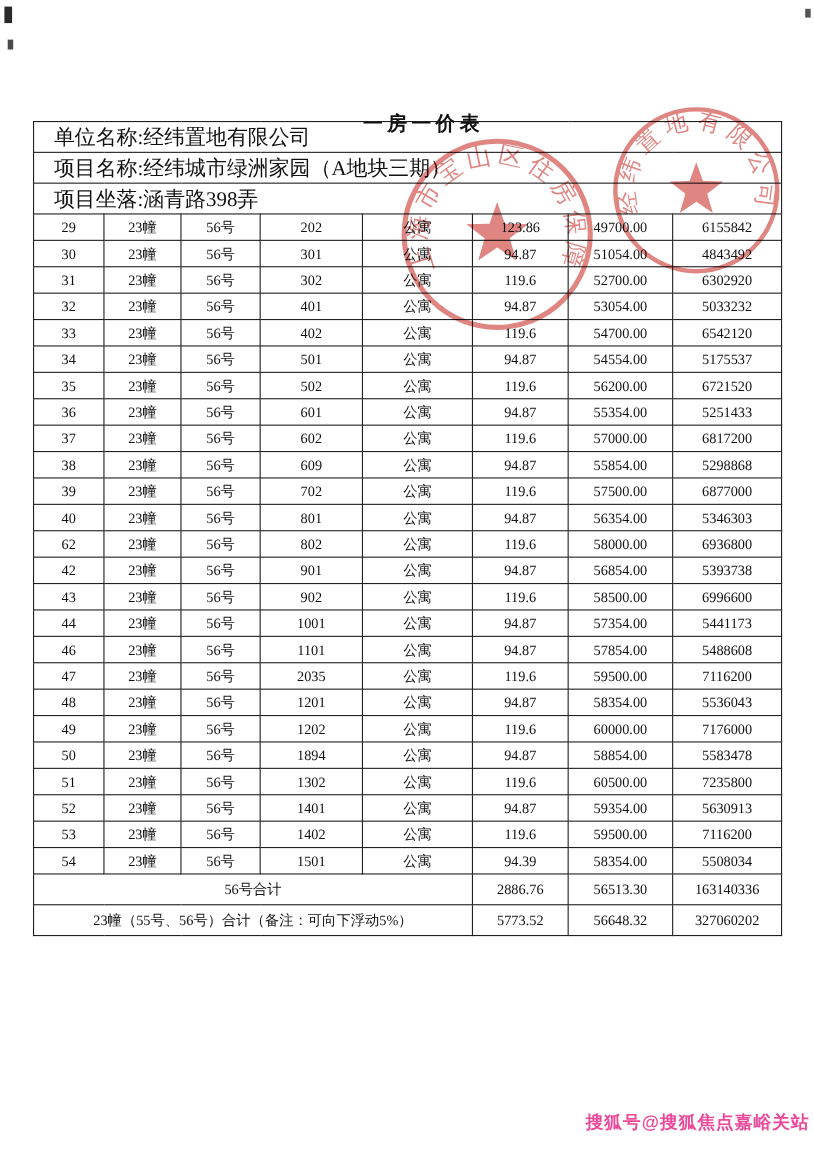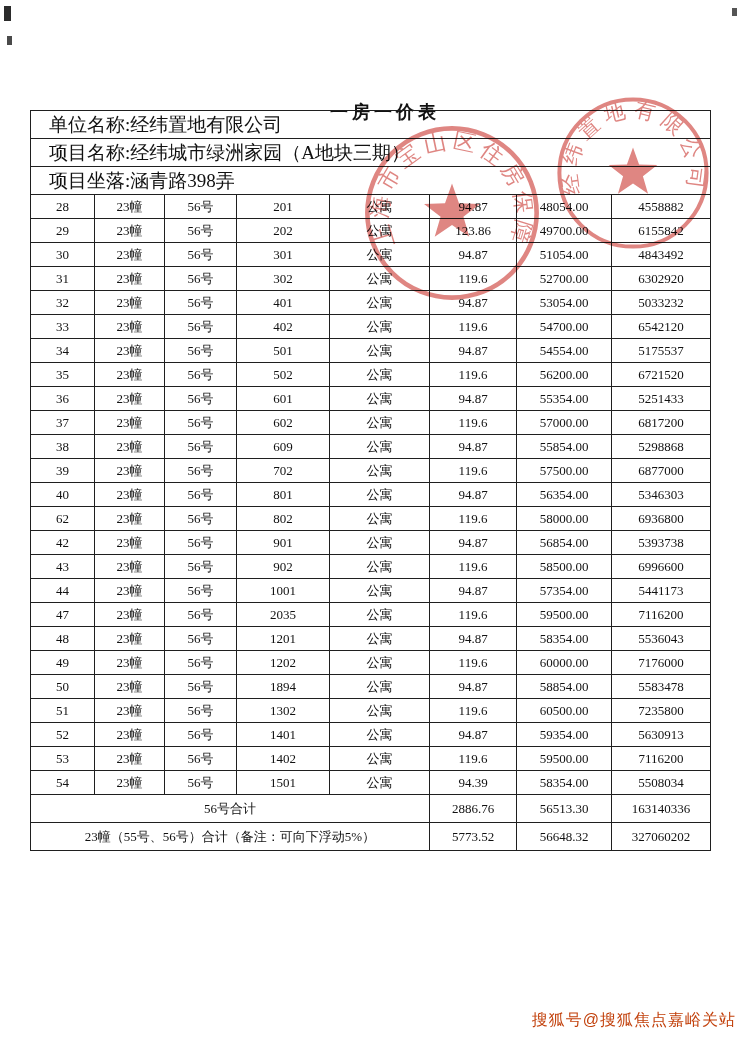--- a/index.html
+++ b/index.html
@@ -23,22 +23,22 @@
   table.price tr.info-row td{
     text-align:left;padding-left:18px;height:27px;font-size:19px;
   }
   table.price tr.summary-row td{height:27px;margin-top:12px;}
   .stamp{
     position:absolute;opacity:0.6;mix-blend-mode:multiply;pointer-events:none;
   }
   .stamp-district{left:360px;top:121px;width:184px;height:184px;color:#c9342e;}
   .stamp-company{left:553px;top:93px;width:160px;height:160px;color:#c9342e;}
   .watermark{
-    position:absolute;right:4px;top:1010px;font-size:16px;font-weight:normal;
-    font-family:"Liberation Sans","DejaVu Sans",sans-serif;color:#c2410c;
+    position:absolute;right:4px;top:1010px;font-size:16px;font-weight:bold;
+    font-family:"Liberation Sans","DejaVu Sans",sans-serif;color:#ec4899;
     letter-spacing:1px;
   }
   .artifact1{position:absolute;left:4px;top:6px;width:7px;height:15px;background:#2b2b2b;}
   .artifact2{position:absolute;left:7px;top:36px;width:5px;height:9px;background:#4a4a4a;}
   .artifact3{position:absolute;right:3px;top:8px;width:5px;height:8px;background:#555;}
 </style>
 </head>
 <body>
 
 <div class="artifact1"></div>
@@ -65,30 +65,20 @@
       </tr>
       <tr class="info-row">
         <td colspan="8">项目名称:经纬城市绿洲家园（A地块三期）</td>
       </tr>
       <tr class="info-row">
         <td colspan="8">项目坐落:涵青路398弄</td>
       </tr>
     </tbody>
     <tbody>
         <tr>
-          <td>28</td>
-          <td>23幢</td>
-          <td>56号</td>
-          <td>201</td>
-          <td>公寓</td>
-          <td>94.87</td>
-          <td>48054.00</td>
-          <td>4558882</td>
-        </tr>
-        <tr>
           <td>29</td>
           <td>23幢</td>
           <td>56号</td>
           <td>202</td>
           <td>公寓</td>
           <td>123.86</td>
           <td>49700.00</td>
           <td>6155842</td>
         </tr>
         <tr>
@@ -233,20 +223,30 @@
         </tr>
         <tr>
           <td>44</td>
           <td>23幢</td>
           <td>56号</td>
           <td>1001</td>
           <td>公寓</td>
           <td>94.87</td>
           <td>57354.00</td>
           <td>5441173</td>
+        </tr>
+        <tr>
+          <td>46</td>
+          <td>23幢</td>
+          <td>56号</td>
+          <td>1101</td>
+          <td>公寓</td>
+          <td>94.87</td>
+          <td>57854.00</td>
+          <td>5488608</td>
         </tr>
         <tr>
           <td>47</td>
           <td>23幢</td>
           <td>56号</td>
           <td>2035</td>
           <td>公寓</td>
           <td>119.6</td>
           <td>59500.00</td>
           <td>7116200</td>

